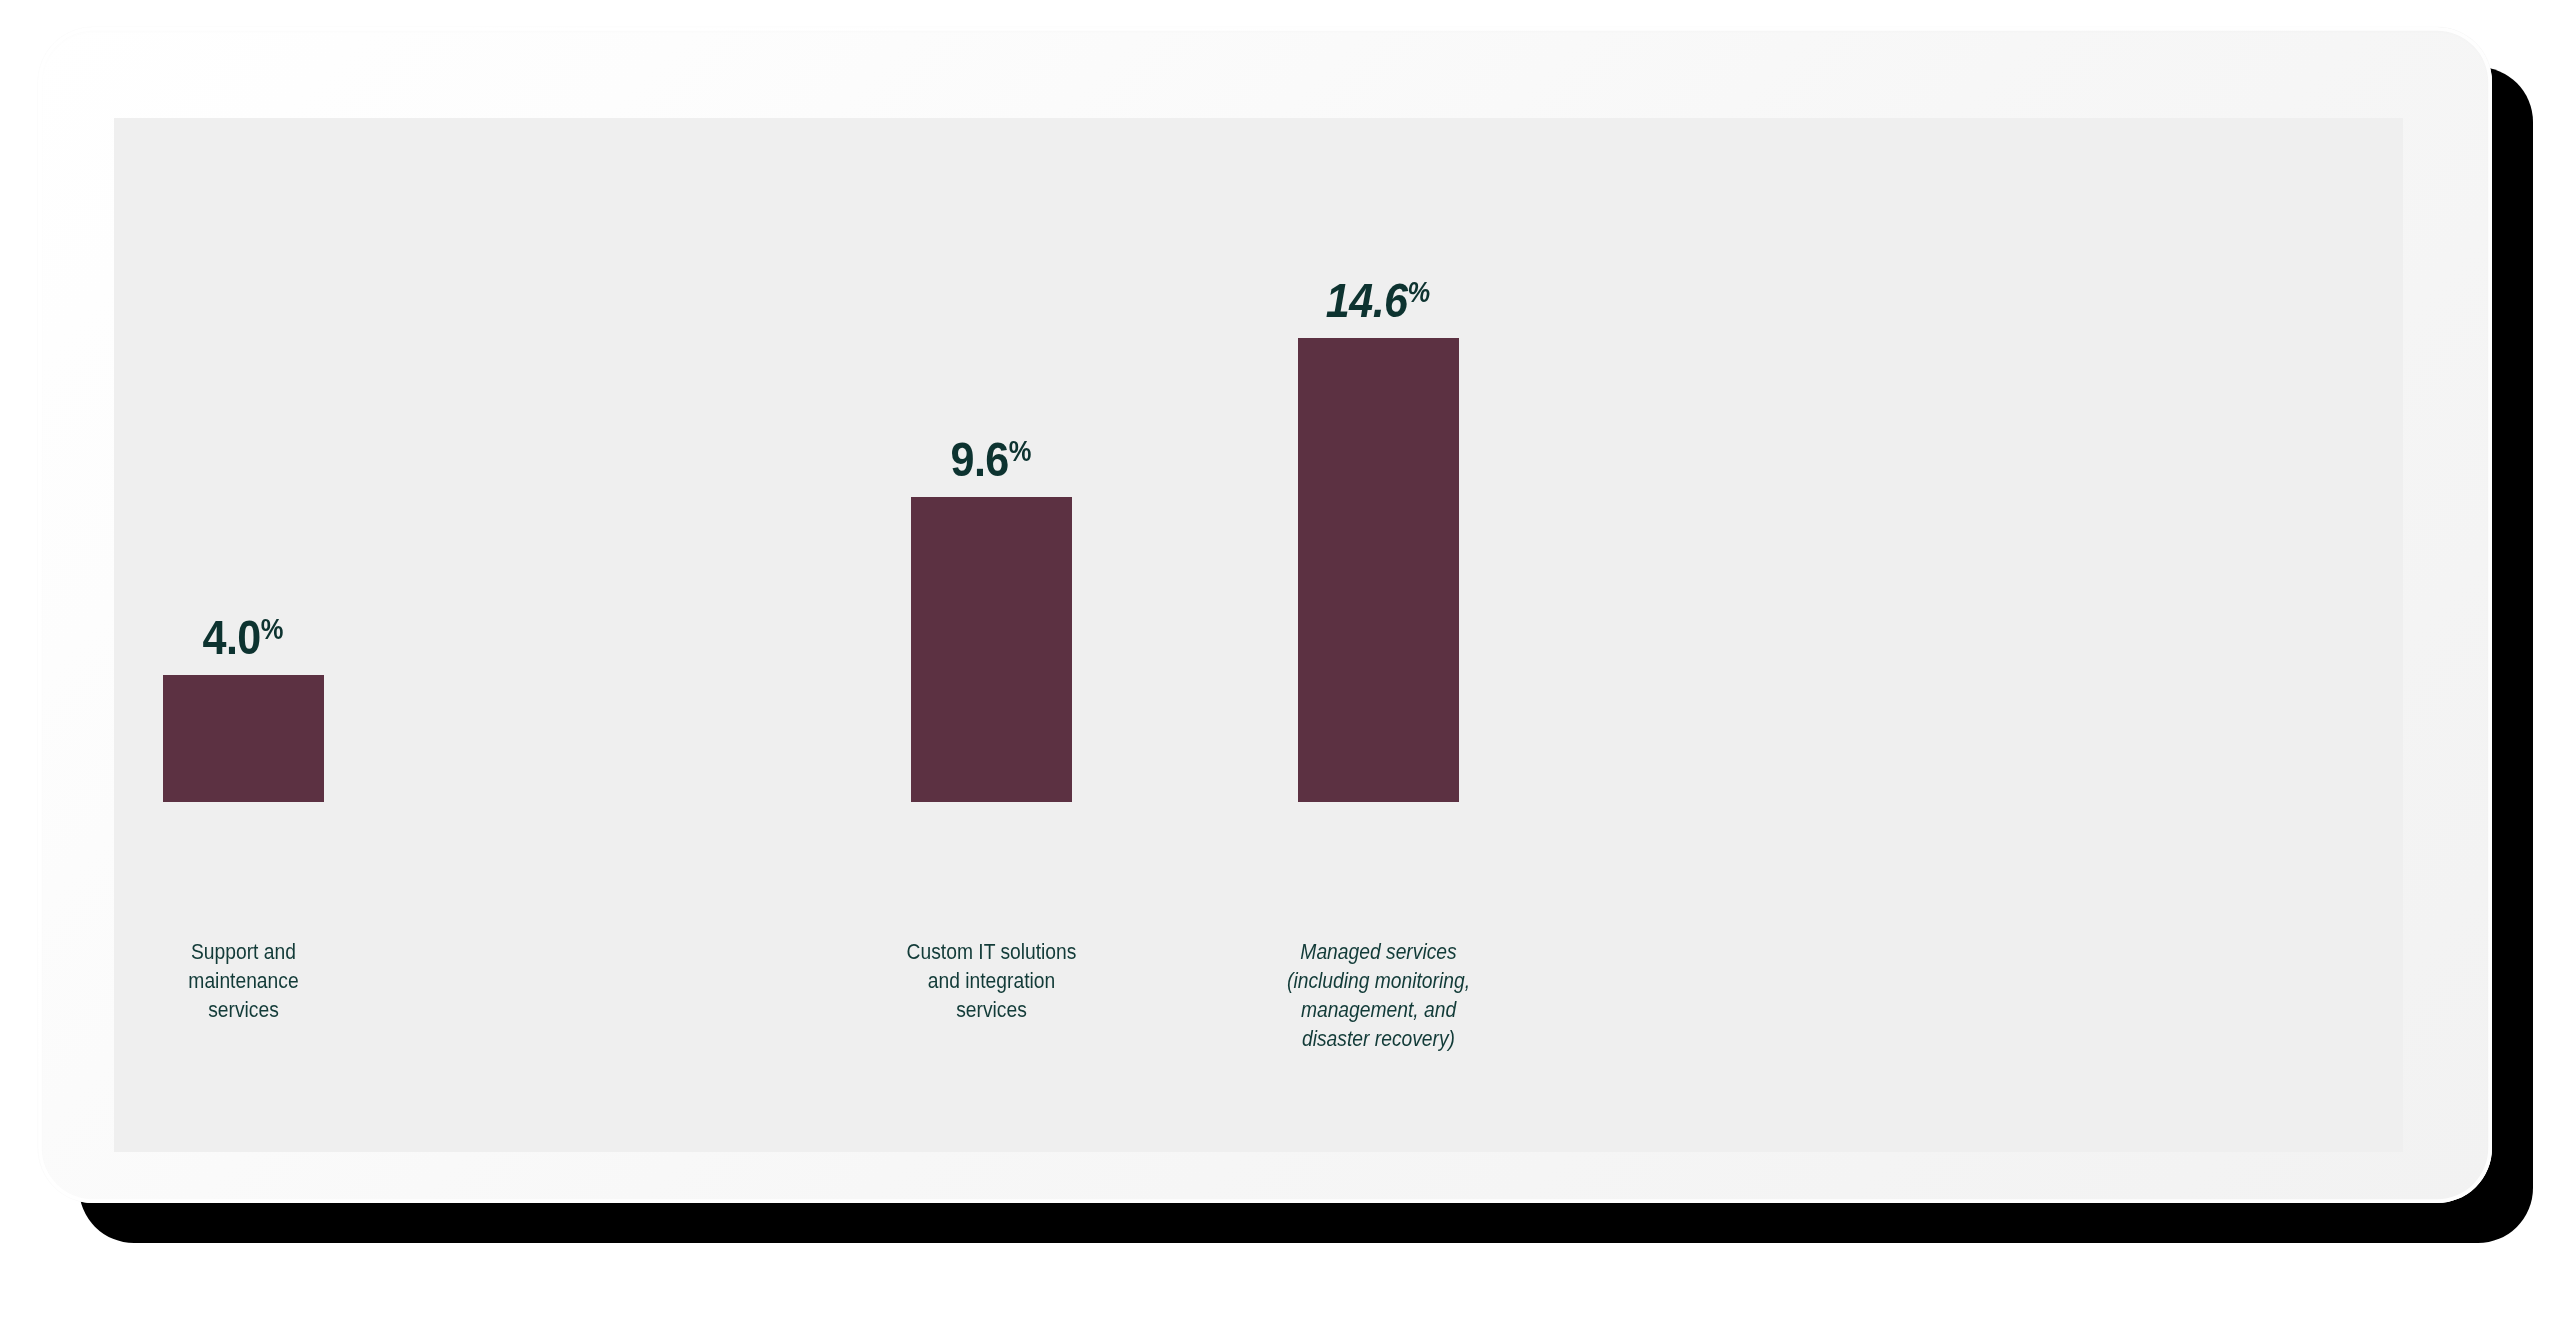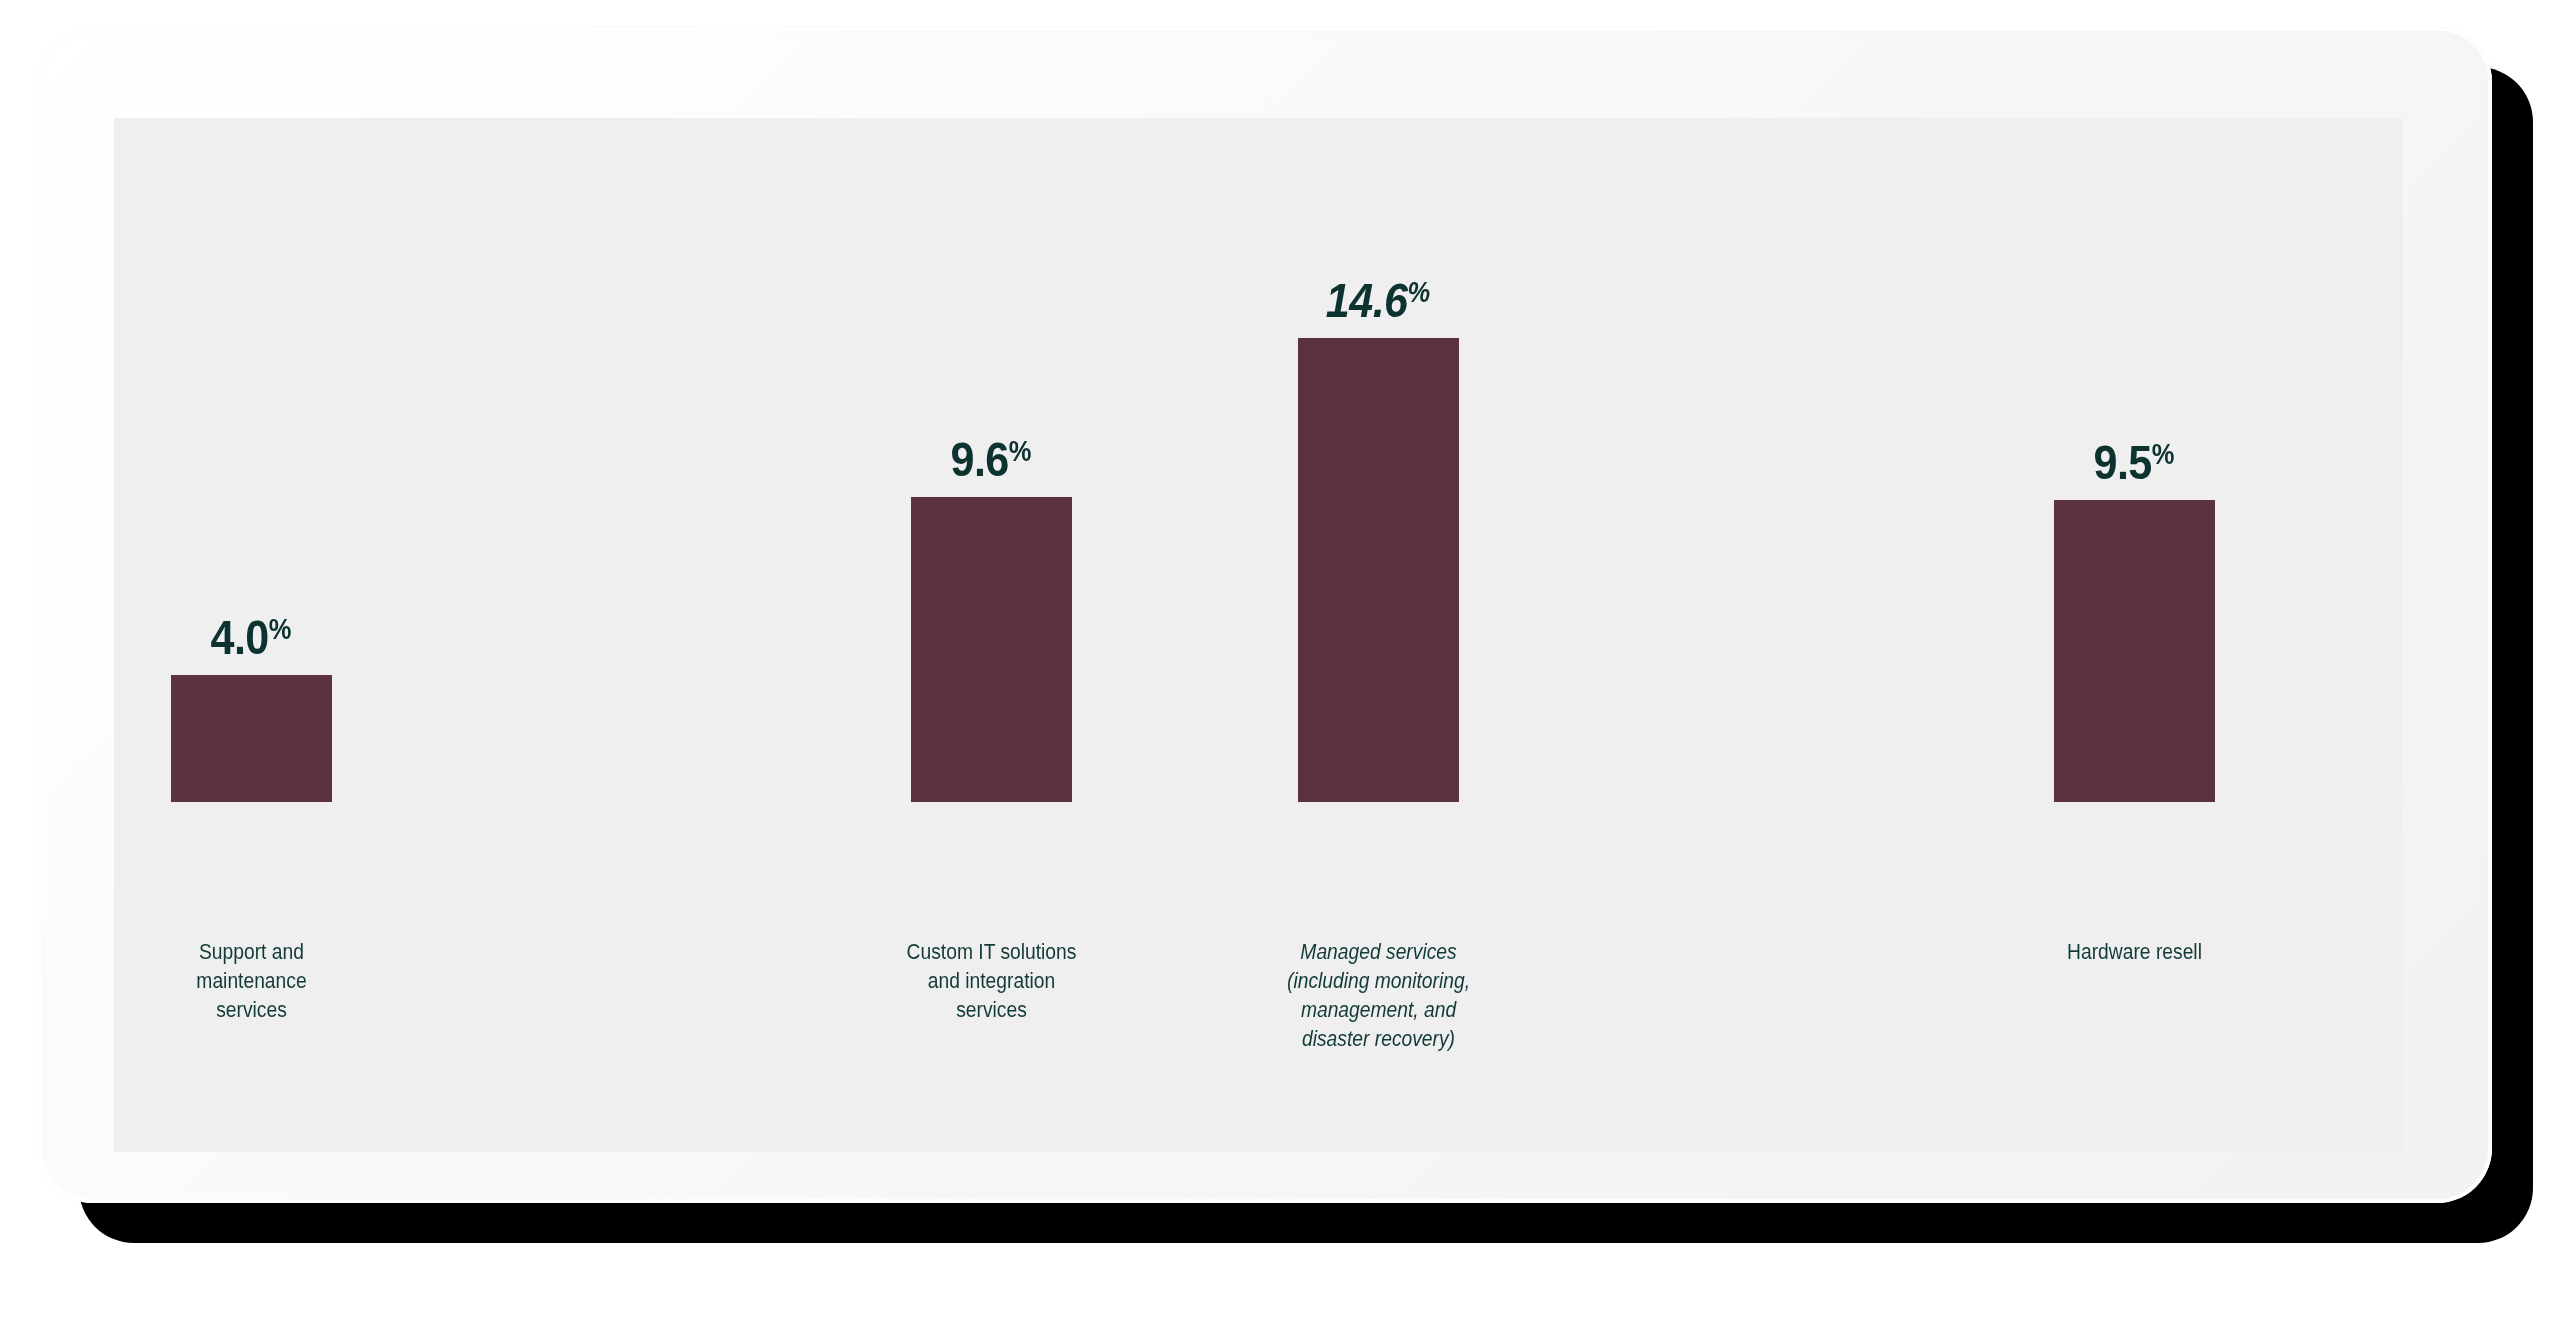--- a/index.html
+++ b/index.html
@@ -121,21 +121,21 @@
 </head>
 <body>
 
 <div id="device-frame"></div>
 <div id="device-bezel"></div>
 
 <div id="chart-panel" style="background: rgb(239, 239, 239);">
 
   <div id="plot-area">
 
-    <div class="bar-group" style="left: 22px;">
+    <div class="bar-group" style="left: 14px;">
       <div class="bar-value" style="top: 495px; color: rgb(13, 51, 48);">
         <span>4.0</span><span class="pct">%</span>
       </div>
       <div class="bar-rect" style="height: 127px; top: 557px; background: rgb(92, 49, 66);"></div>
       <div class="bar-label" style="color: rgb(18, 59, 56);">
         <div>Support and</div>
         <div>maintenance</div>
         <div>services</div>
       </div>
     </div>
@@ -160,26 +160,17 @@
       <div class="bar-rect" style="height: 464px; top: 220px; background: rgb(92, 49, 66);"></div>
       <div class="bar-label" style="color: rgb(18, 59, 56);">
         <div>Managed services</div>
         <div>(including monitoring,</div>
         <div>management, and</div>
         <div>disaster recovery)</div>
       </div>
     </div>
 
 
-    <div class="bar-group" style="left: 1905px;">
-      <div class="bar-value" style="top: 320px; color: rgb(13, 51, 48);">
-        <span>9.5</span><span class="pct">%</span>
-      </div>
-      <div class="bar-rect" style="height: 302px; top: 382px; background: rgb(92, 49, 66);"></div>
-      <div class="bar-label" style="color: rgb(18, 59, 56);">
-        <div>Hardware resell</div>
-      </div>
-    </div>
 
   </div>
 
 </div>
 
 
 </body></html>

